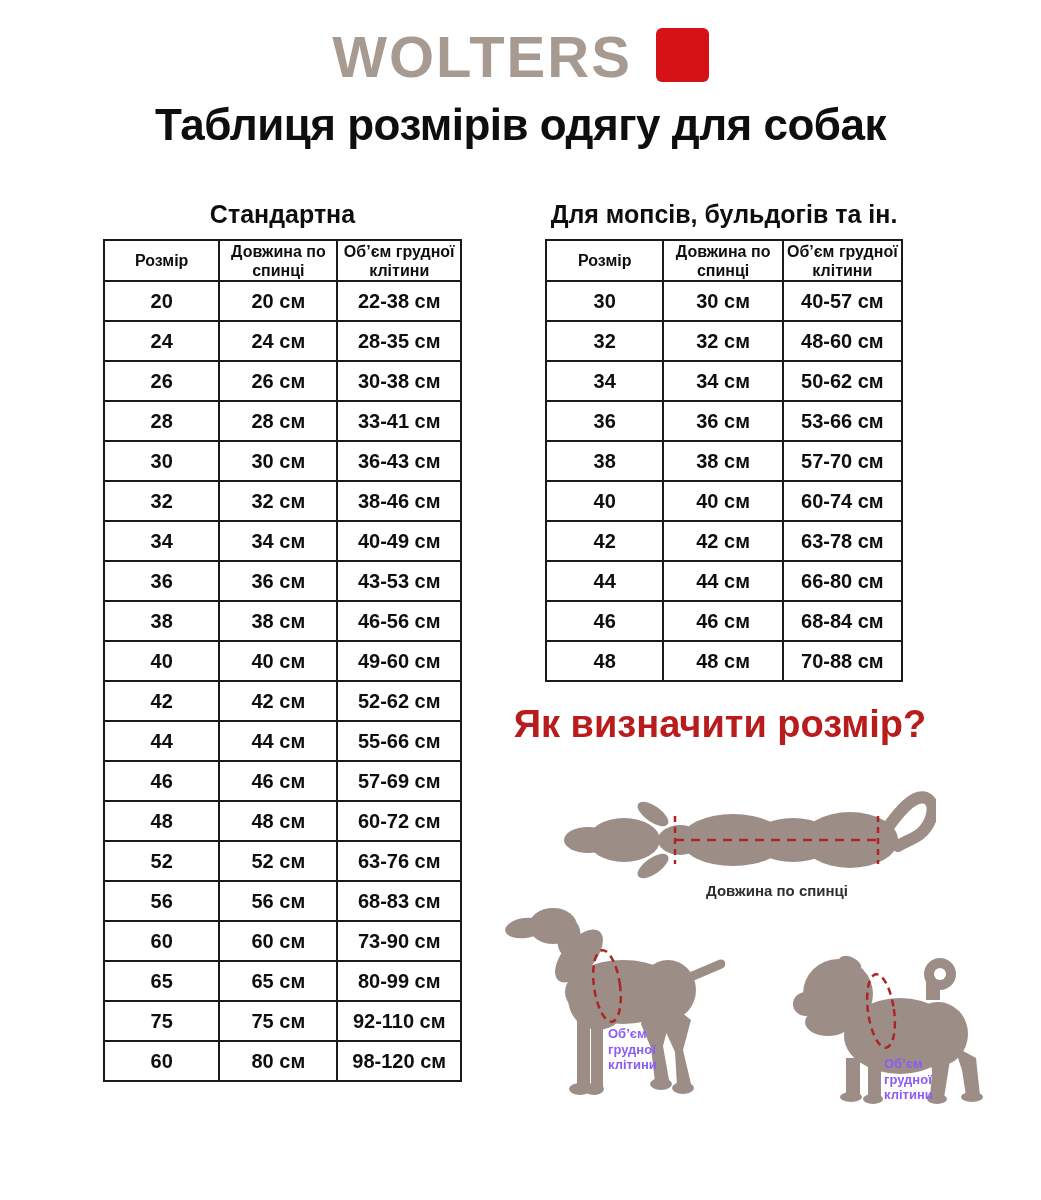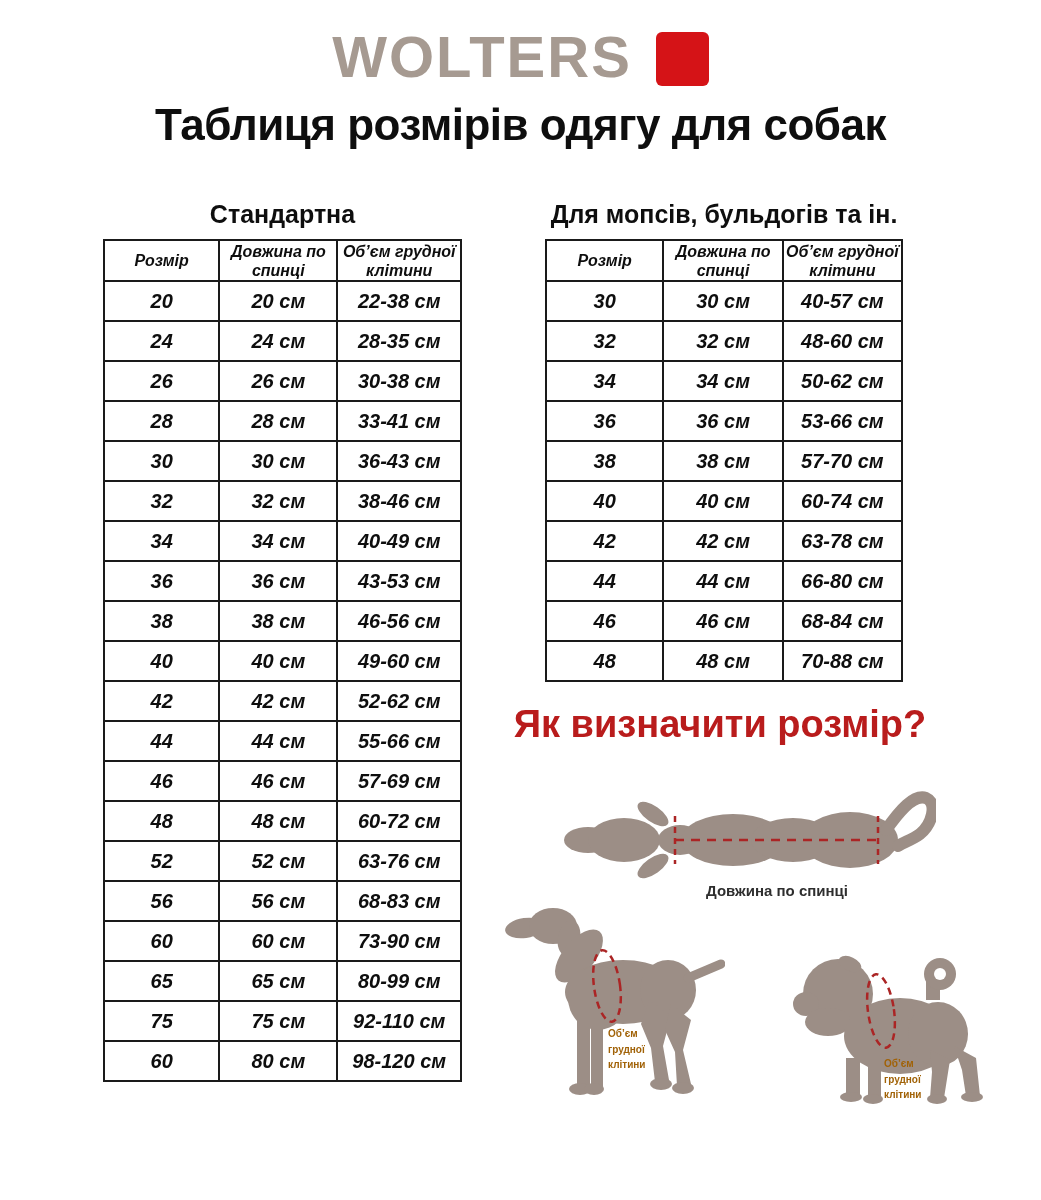--- a/index.html
+++ b/index.html
@@ -3,40 +3,40 @@
 <meta charset="utf-8">
 <style>
   html,body{margin:0;padding:0;background:#ffffff;}
   .canvas{
     position:relative;width:1041px;height:1200px;background:#fff;
     font-family:"Liberation Sans",sans-serif;color:#111;overflow:hidden;
   }
   .abs{position:absolute;}
 
   
-  .logo-row{top:28px;left:0;width:100%;display:flex;justify-content:center;align-items:flex-end;gap:24px;}
+  .logo-row{top:28px;left:0;width:100%;display:flex;justify-content:center;align-items:flex-start;gap:24px;}
   .logo-text{font-size:58px;font-weight:bold;letter-spacing:2px;line-height:1;color:#a69a91;}
   .logo-square{width:53px;height:54px;background:#d51317;border-radius:6px;}
 
   
   .main-title{top:100px;left:0;width:100%;text-align:center;font-size:44px;font-weight:bold;letter-spacing:-0.5px;color:#0e0e0e;}
 
   
   .table-section.left{left:103px;top:200px;width:359px;}
   .table-section.right{left:545px;top:200px;width:358px;}
   .table-subtitle{text-align:center;font-size:25px;font-weight:bold;margin:0 0 10px 0;color:#0e0e0e;}
-  table.size{border-collapse:collapse;width:100%;table-layout:fixed;font-style:italic;}
+  table.size{border-collapse:collapse;width:100%;table-layout:fixed;}
   .size th,.size td{border:2px solid #1a1a1a;text-align:center;font-weight:bold;vertical-align:middle;padding:0 1px;color:#0e0e0e;}
   .size th{font-size:16px;line-height:19px;height:39px;}
   .size td{font-size:20px;height:38px;}
 
   
   .guide-heading{left:490px;top:703px;width:460px;text-align:center;font-size:38px;font-weight:bold;color:#b91c1c;}
   .back-label{left:657px;top:882px;width:240px;text-align:center;font-size:15px;font-weight:bold;color:#2e2e2e;}
-  .chest-label{font-size:10px;line-height:15.5px;font-weight:bold;color:#a16207;}
+  .chest-label{font-size:13px;line-height:15.5px;font-weight:bold;color:#8b5cf6;}
   .chest-label.one{left:608px;top:1026px;}
   .chest-label.two{left:884px;top:1056px;}
   svg{display:block;}
 </style>
 </head>
 <body>
 
 <div class="canvas">
 
   <div class="abs logo-row">

